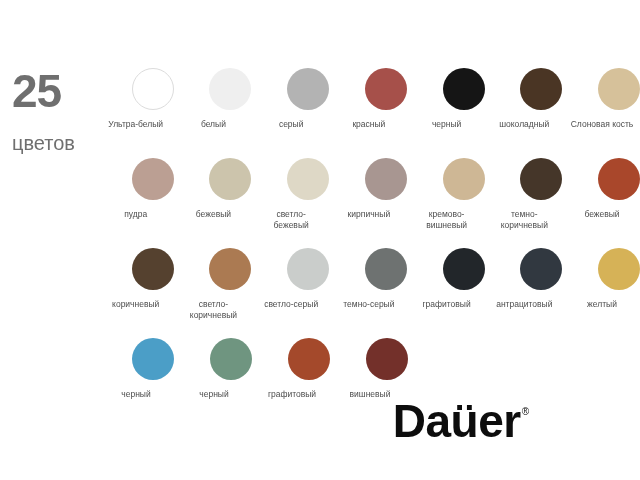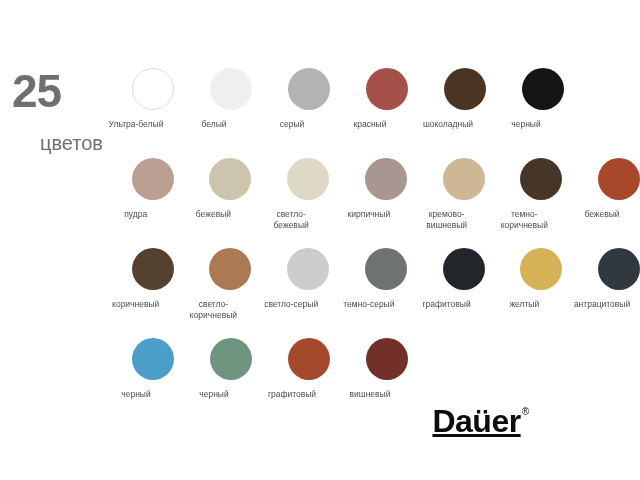--- a/index.html
+++ b/index.html
@@ -35,21 +35,20 @@
     line-height: 46px;
     color: #6f6f6f;
     letter-spacing: -1px;
   }
   .headline-word {
     margin-top: 18px;
     font-size: 20px;
     font-weight: normal;
     line-height: 22px;
     color: #6f6f6f;
-    margin-left: 28px;
   }
 
   
   .grid {
     position: absolute;
     left: 96px;
     top: 68px;
     width: 544px;
   }
   .row {
@@ -85,26 +84,25 @@
 
   
   .logo {
     position: absolute;
     right: 16px;
     bottom: 42px;
     display: flex;
     align-items: flex-start;
   }
   .logo-word {
-    font-size: 32px;
+    font-size: 46px;
     font-weight: bold;
     color: #0d0d0d;
     line-height: 34px;
     letter-spacing: -0.5px;
-    text-decoration: underline;
   }
   .logo-mark {
     font-size: 10px;
     line-height: 12px;
     color: #0d0d0d;
     margin-left: 1px;
     margin-top: 2px;
   }
 </style>
 </head>
@@ -129,26 +127,30 @@
         </div>
         <div class="cell">
           <div class="swatch" style="background: rgb(179, 179, 179);"></div>
           <div class="cell-label">серый</div>
         </div>
         <div class="cell">
           <div class="swatch" style="background: rgb(166, 80, 74);"></div>
           <div class="cell-label">красный</div>
         </div>
         <div class="cell">
+          <div class="swatch" style="background: rgb(21, 21, 21);"></div>
+          <div class="cell-label">черный</div>
+        </div>
+        <div class="cell">
           <div class="swatch" style="background: rgb(74, 53, 36);"></div>
           <div class="cell-label">шоколадный</div>
         </div>
         <div class="cell">
-          <div class="swatch" style="background: rgb(21, 21, 21);"></div>
-          <div class="cell-label">черный</div>
+          <div class="swatch" style="background: rgb(214, 193, 154);"></div>
+          <div class="cell-label">Слоновая кость</div>
         </div>
       </div>
       <div class="row">
         <div class="cell">
           <div class="swatch" style="background: rgb(187, 159, 147);"></div>
           <div class="cell-label">пудра</div>
         </div>
         <div class="cell">
           <div class="swatch" style="background: rgb(204, 196, 172);"></div>
           <div class="cell-label">бежевый</div>
@@ -193,26 +195,26 @@
         </div>
         <div class="cell">
           <div class="swatch" style="background: rgb(110, 114, 113);"></div>
           <div class="cell-label">темно-серый</div>
         </div>
         <div class="cell">
           <div class="swatch" style="background: rgb(34, 38, 42);"></div>
           <div class="cell-label">графитовый</div>
         </div>
         <div class="cell">
+          <div class="swatch" style="background: rgb(49, 56, 64);"></div>
+          <div class="cell-label">антрацитовый</div>
+        </div>
+        <div class="cell">
           <div class="swatch" style="background: rgb(214, 178, 87);"></div>
           <div class="cell-label">желтый</div>
-        </div>
-        <div class="cell">
-          <div class="swatch" style="background: rgb(49, 56, 64);"></div>
-          <div class="cell-label">антрацитовый</div>
         </div>
       </div>
       <div class="row">
         <div class="cell">
           <div class="swatch" style="background: rgb(75, 158, 199);"></div>
           <div class="cell-label">черный</div>
         </div>
         <div class="cell">
           <div class="swatch" style="background: rgb(111, 149, 128);"></div>
           <div class="cell-label">черный</div>

